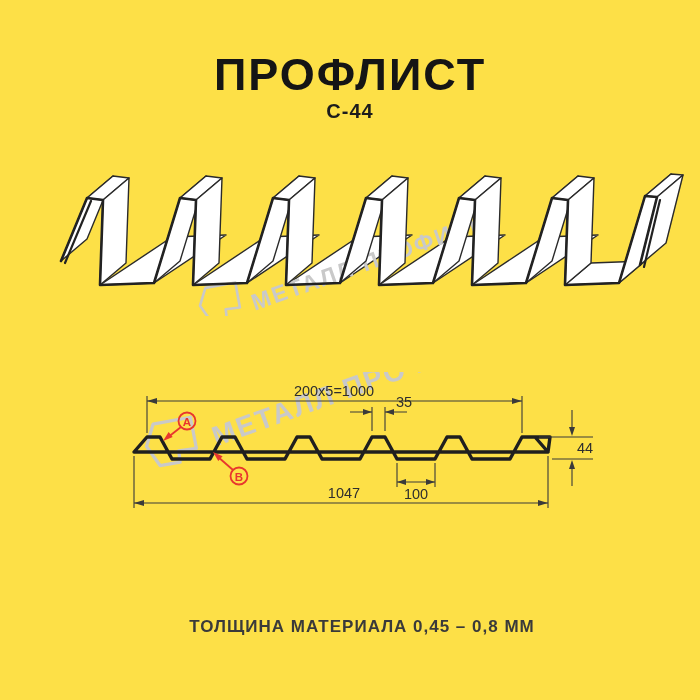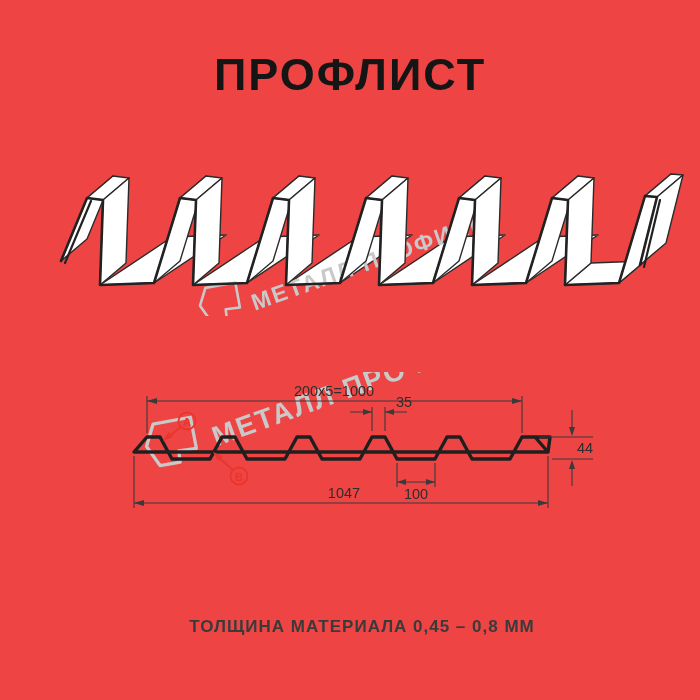--- a/index.html
+++ b/index.html
@@ -1,17 +1,17 @@
 <!DOCTYPE html>
 <html><head>
 <meta charset="utf-8">
 <style>
   html,body{margin:0;padding:0;background:#fff;}
   .page{
-    position:relative;width:700px;height:700px;background:#ef4444;
+    position:relative;width:700px;height:700px;background:#fde047;
     font-family:"Liberation Sans", sans-serif;overflow:hidden;
   }
   .title{
     position:absolute;top:52px;left:0;width:700px;text-align:center;
     font-size:45px;font-weight:800;letter-spacing:2px;color:#151515;line-height:1;
   }
   .subtitle{
     position:absolute;top:101px;left:0;width:700px;text-align:center;
     font-size:20px;font-weight:700;letter-spacing:1px;color:#1c1c1c;line-height:1;
   }
@@ -34,20 +34,21 @@
   .red{stroke:#e8362e;fill:none;stroke-width:1.8;}
   .redtext{fill:#e8362e;font-size:11.5px;font-weight:700;}
   .redarrow{fill:#e8362e;stroke:none;}
 </style>
 </head>
 <body>
 
 <div class="page">
 
   <div class="title">ПРОФЛИСТ</div>
+  <div class="subtitle">С-44</div>
 
   <svg id="svg3d" width="700" height="160" viewBox="5 152 700 160">
 
     <g>
       <path class="face" d="M105,281 L159,279 L231,231 L177,233 Z"></path>
       <path class="face" d="M198,281 L252,279 L324,231 L270,233 Z"></path>
       <path class="face" d="M291,281 L345,279 L417,231 L363,233 Z"></path>
       <path class="face" d="M384,281 L438,279 L510,231 L456,233 Z"></path>
       <path class="face" d="M477,281 L531,279 L603,231 L549,233 Z"></path>
       <path class="face" d="M570,281 L624,279 L650,257 L596,259 Z"></path>

